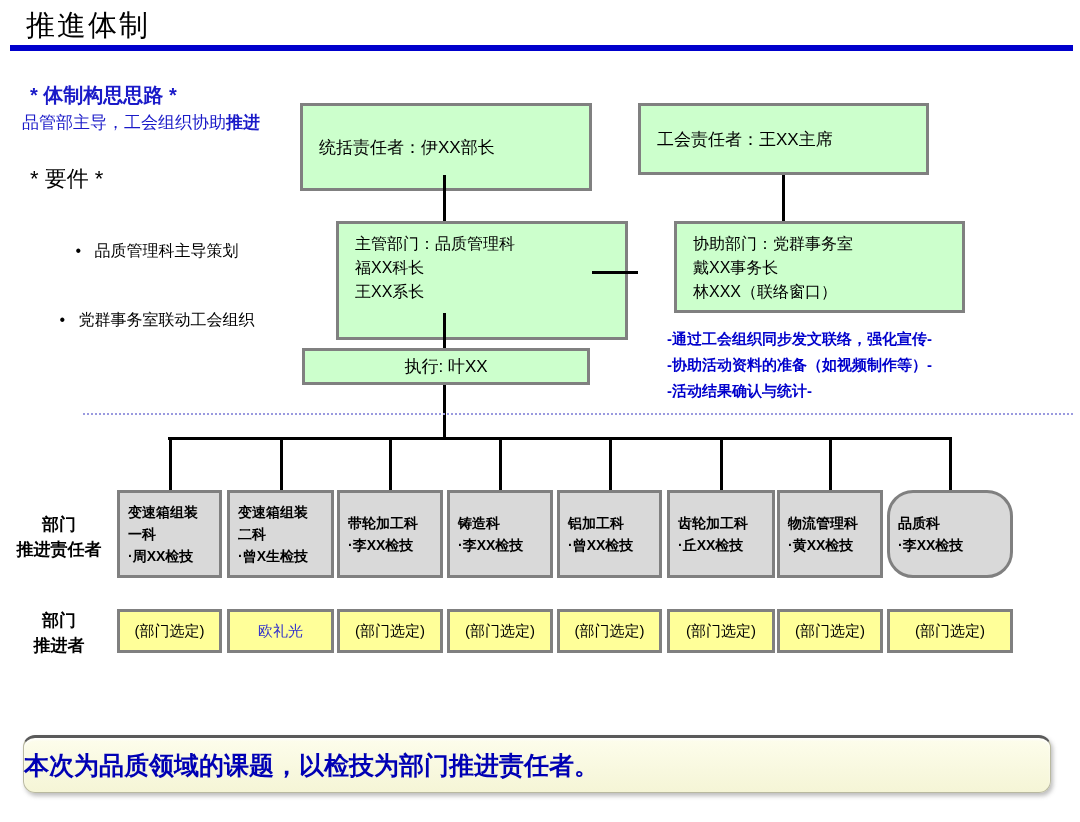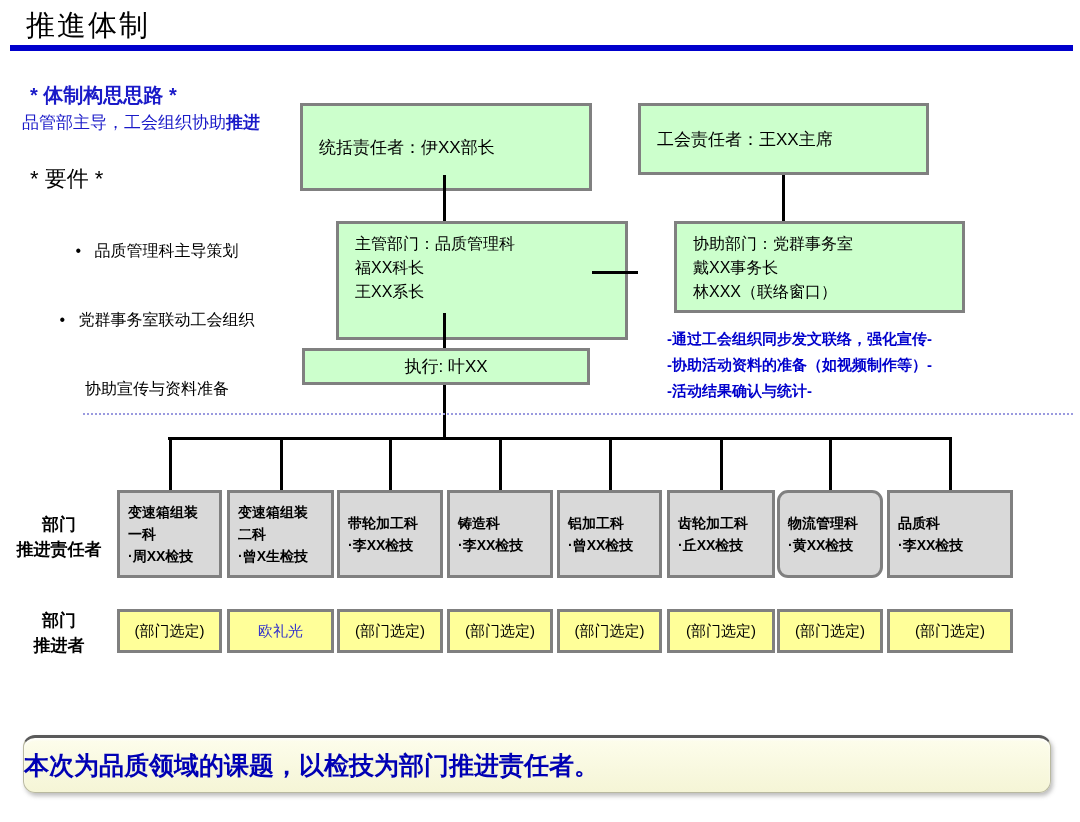--- a/index.html
+++ b/index.html
@@ -49,21 +49,20 @@
 
   <div class="page-title">推進体制</div>
   <div class="title-rule"></div>
 
   <div class="intro-heading">* 体制构思思路 *</div>
   <div class="intro-sub"><span>品管部主导，工会组织协助</span><b>推进</b></div>
   <div class="req-heading">* 要件 *</div>
   <div class="req-bullets">
     <div>•   品质管理科主导策划</div>
     <div>•   党群事务室联动工会组织</div>
-    <div>协助宣传与资料准备</div>
   </div>
 
   <div class="gbox center" style="left:300px;top:103px;width:292px;height:88px;">
     <div class="pad">统括责任者：伊XX部长</div>
   </div>
   <div class="gbox center" style="left:638px;top:103px;width:291px;height:72px;">
     <div class="pad">工会责任者：王XX主席</div>
   </div>
   <div class="gbox" style="left:300px;top:221px;width:292px;height:119px;margin-left:36px;">
     <div class="lines">
@@ -152,29 +151,29 @@
       </div>
       <div class="line" style="left: 720px; top: 437px; width: 3px; height: 53px;"></div>
       <div class="dept-box" style="left: 667px; width: 108px;">
         <div>齿轮加工科</div>
         <div>·丘XX检技</div>
       </div>
       <div class="promoter-box" style="left: 667px; width: 108px;">
         <span>(部门选定)</span>
       </div>
       <div class="line" style="left: 829px; top: 437px; width: 3px; height: 53px;"></div>
-      <div class="dept-box" style="left: 777px; width: 106px; border-radius: 11px;">
+      <div class="dept-box" style="left: 777px; width: 106px;">
         <div>物流管理科</div>
         <div>·黄XX检技</div>
       </div>
       <div class="promoter-box" style="left: 777px; width: 106px;">
         <span>(部门选定)</span>
       </div>
       <div class="line" style="left: 949px; top: 437px; width: 3px; height: 53px;"></div>
-      <div class="dept-box" style="left: 887px; width: 126px;">
+      <div class="dept-box" style="left: 887px; width: 126px; border-radius: 26px;">
         <div>品质科</div>
         <div>·李XX检技</div>
       </div>
       <div class="promoter-box" style="left: 887px; width: 126px;">
         <span>(部门选定)</span>
       </div>
     </div>
 
   <div class="banner">
     <div class="banner-text">本次为品质领域的课题，以检技为部门推进责任者。</div>

